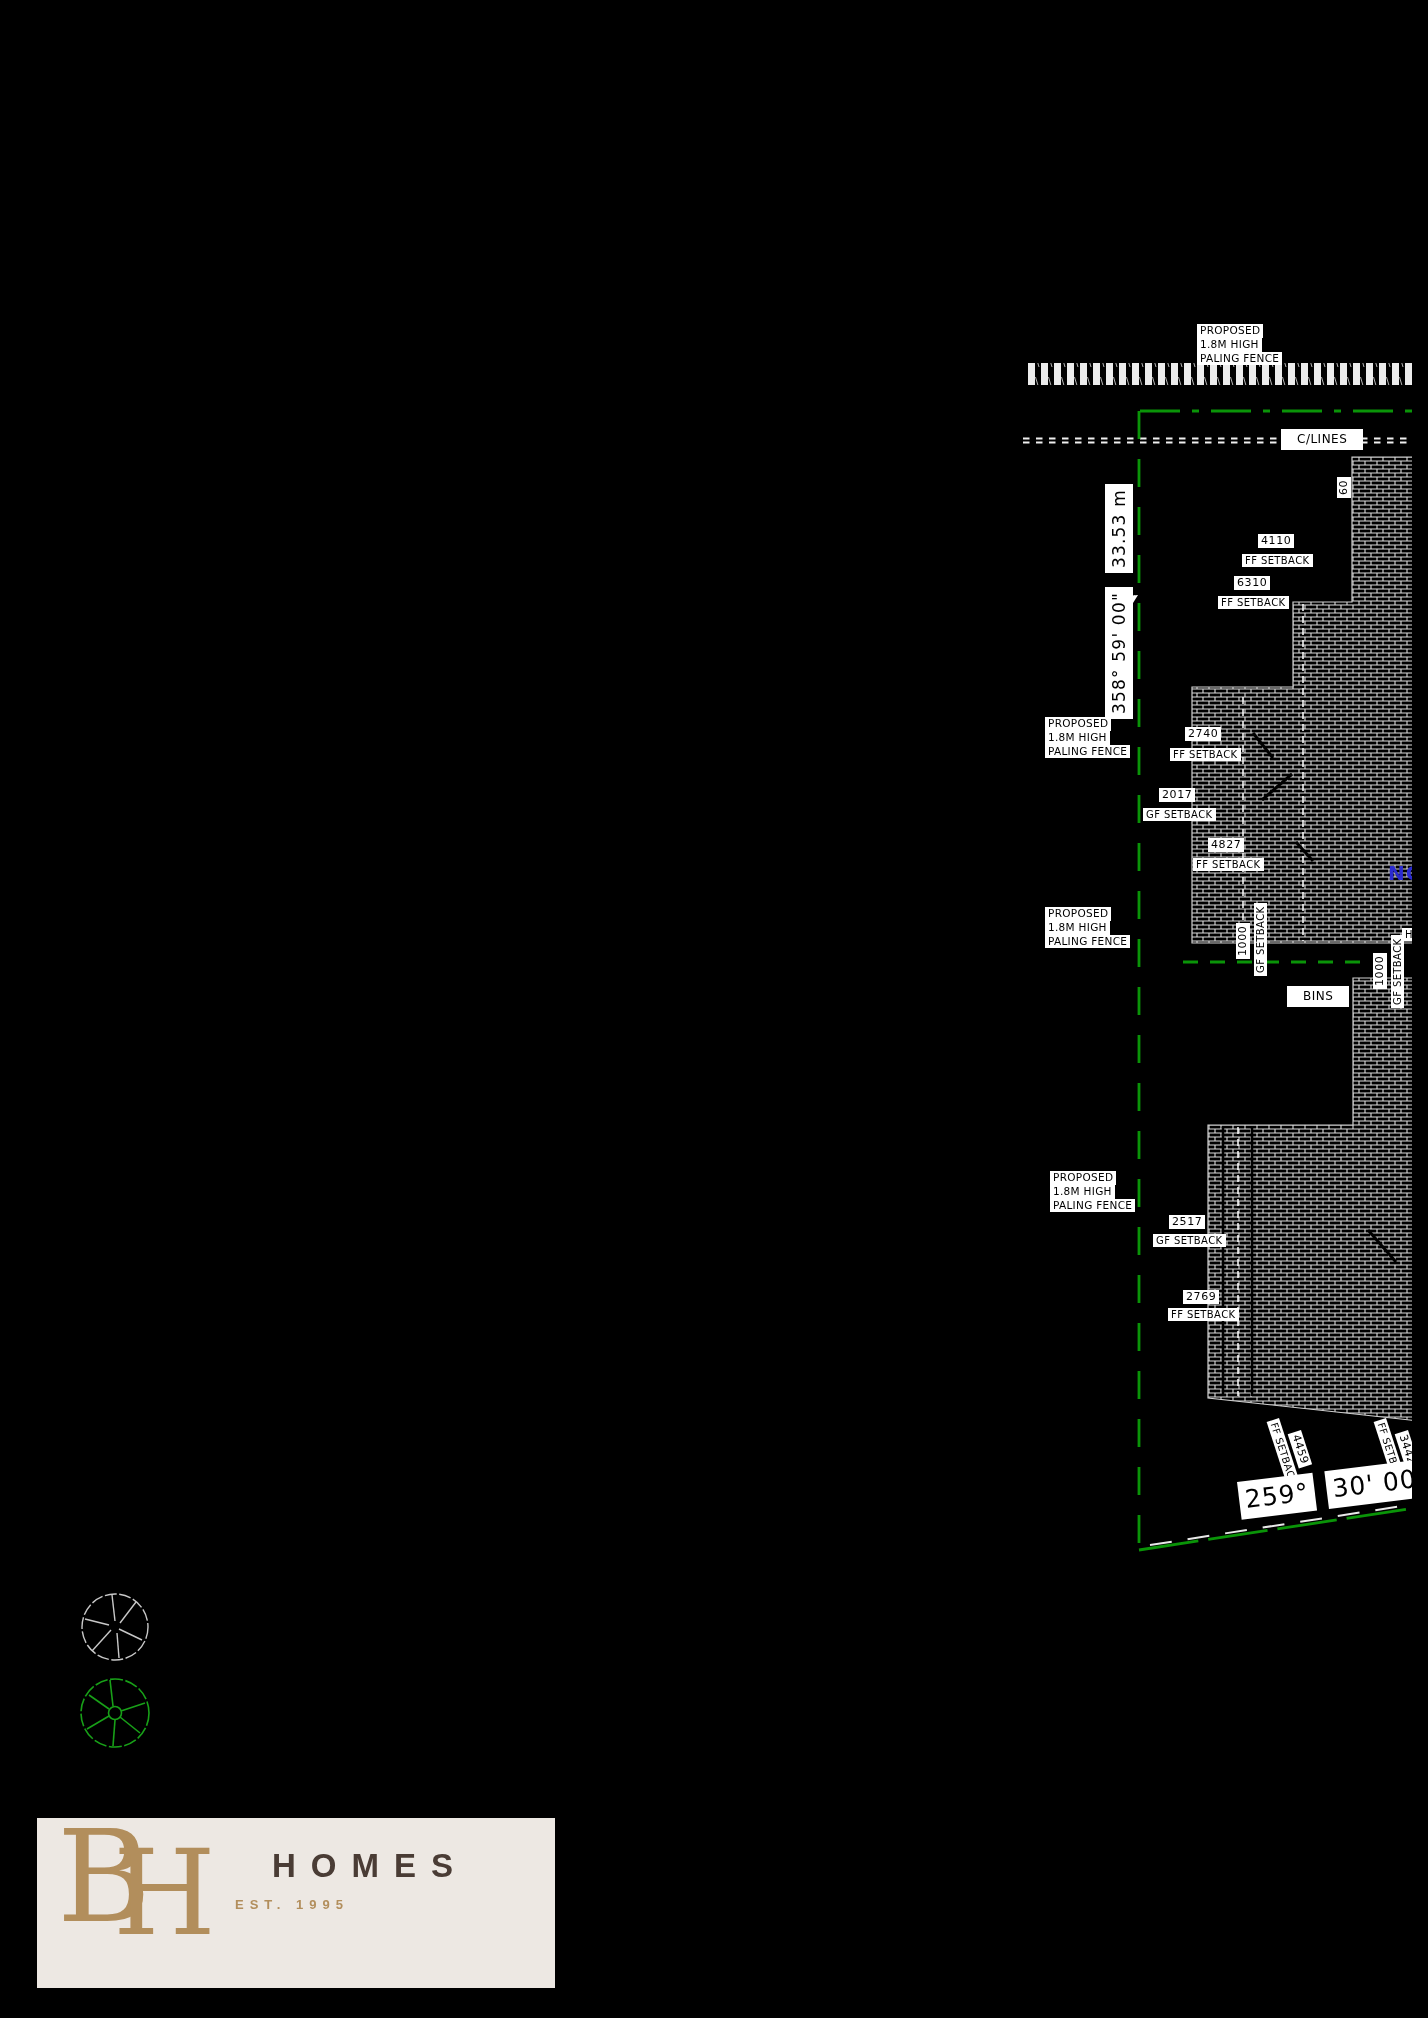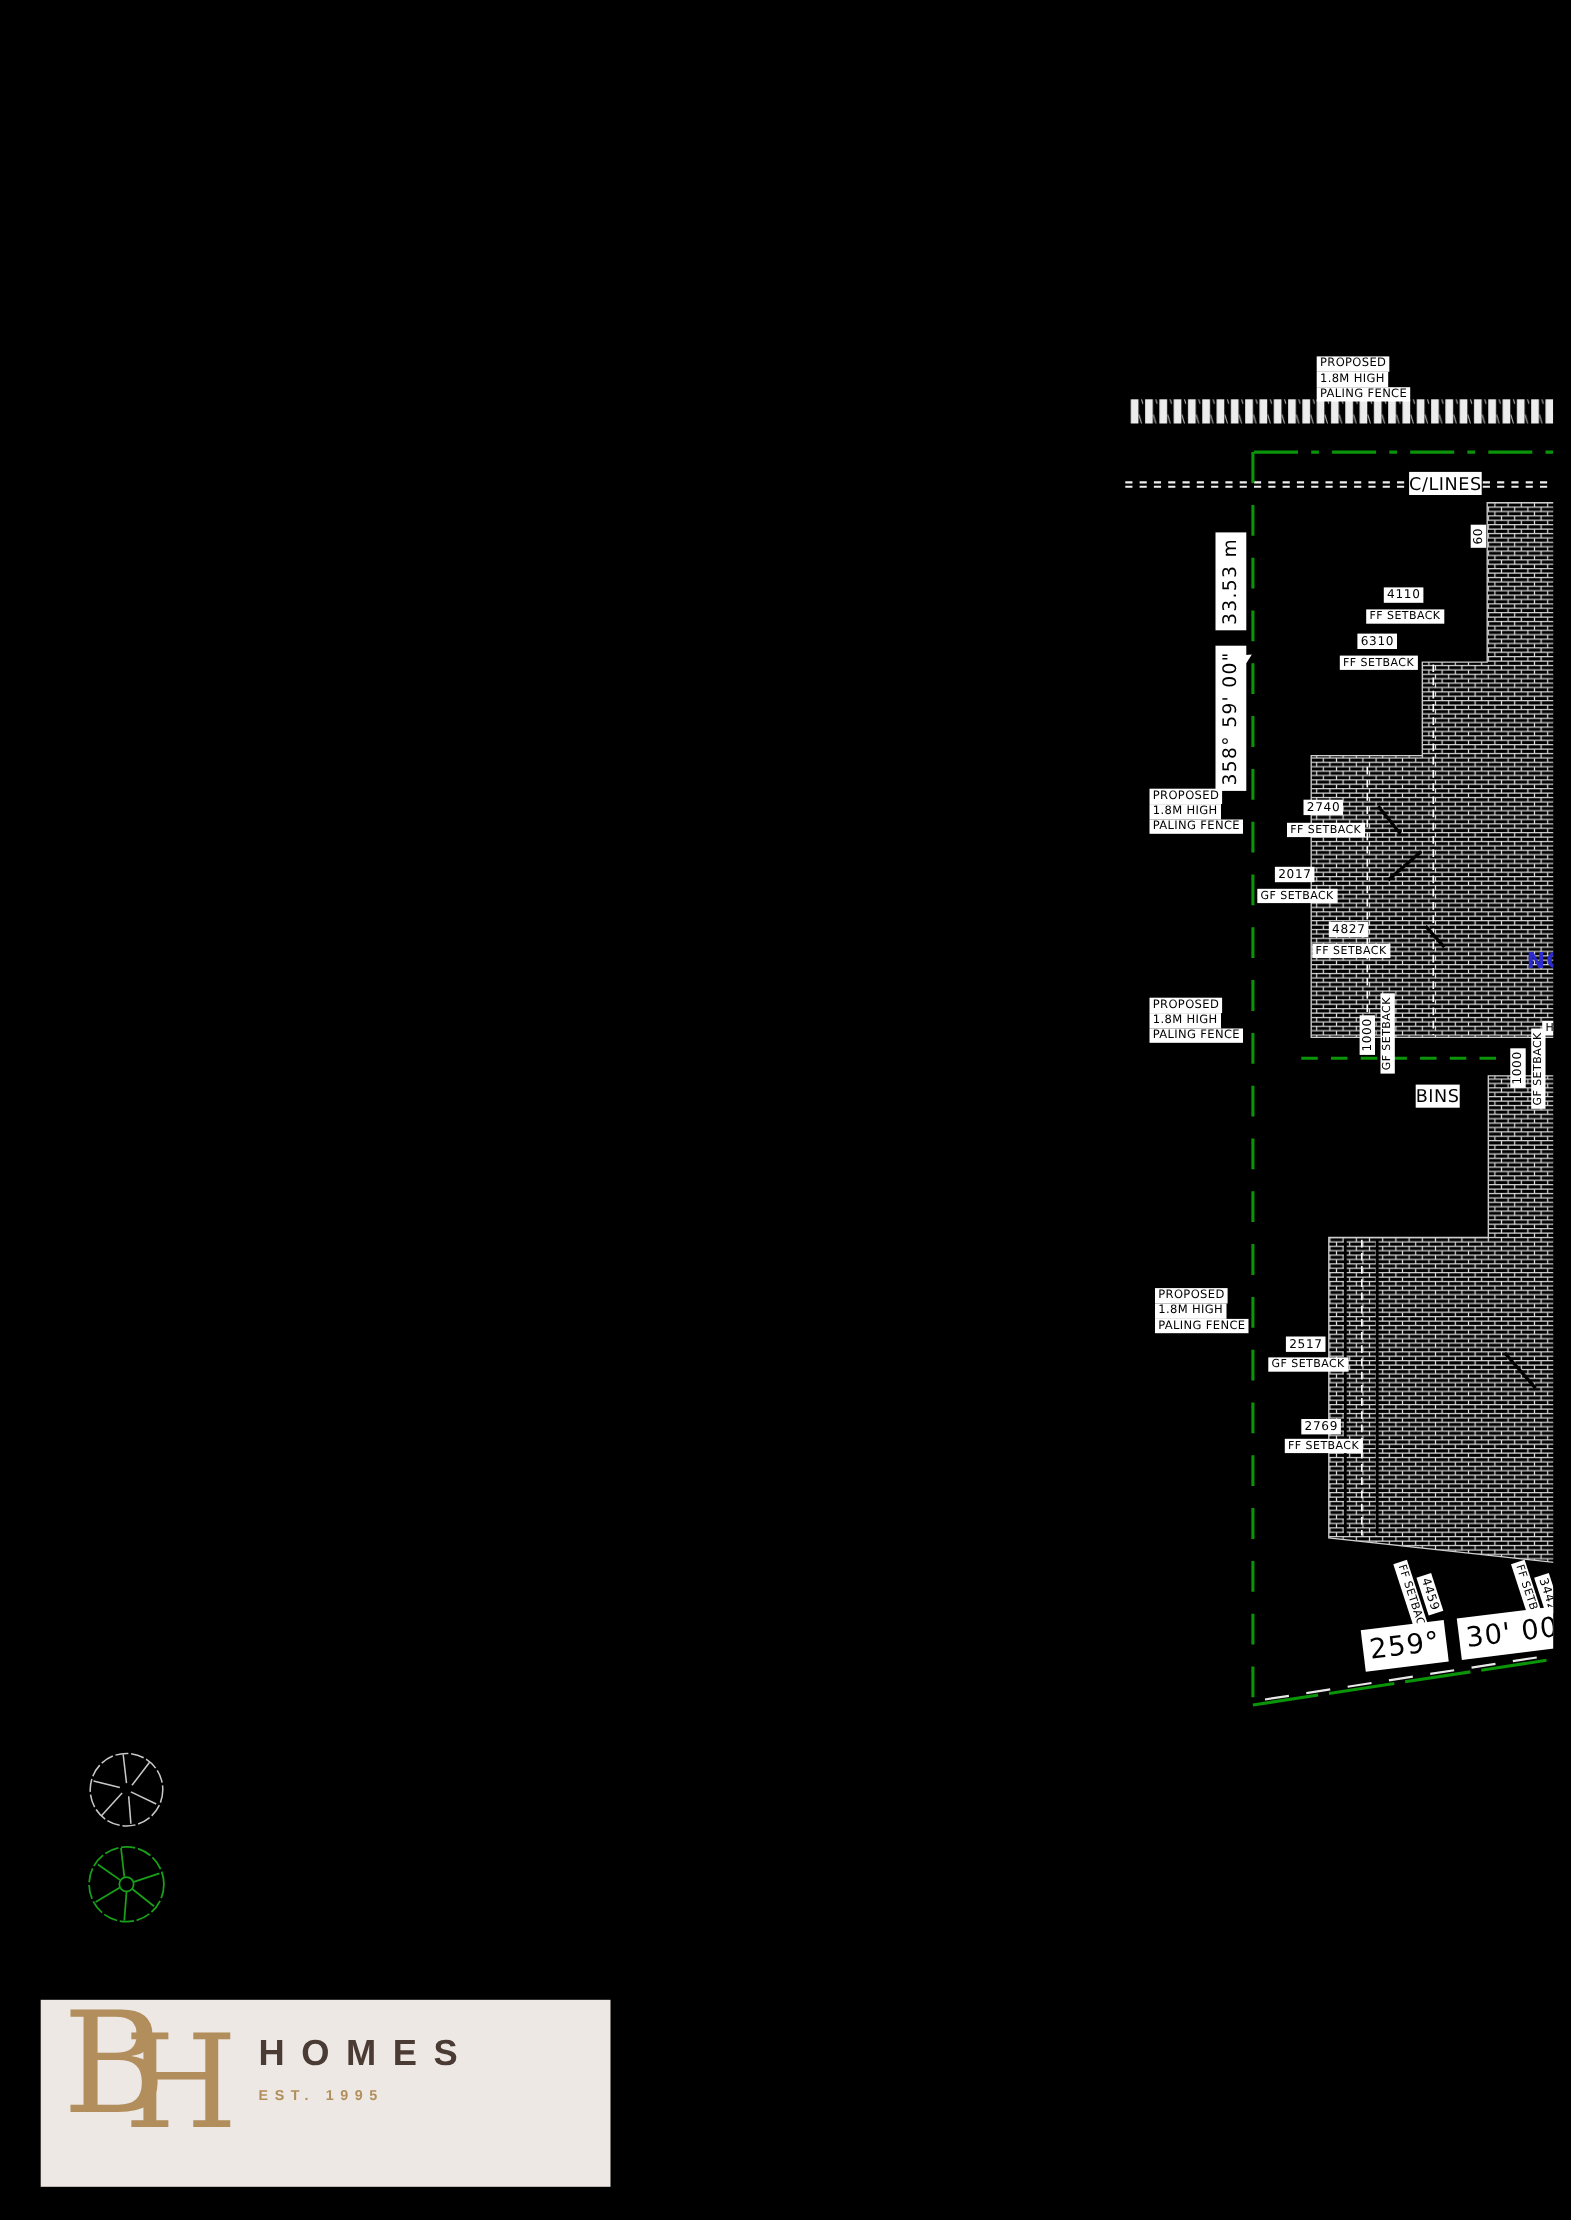--- a/index.html
+++ b/index.html
@@ -5,21 +5,21 @@
   html,body{margin:0;padding:0;background:#000;}
   .page{position:relative;width:1412px;height:2018px;background:#000;overflow:hidden;
         font-family:"DejaVu Sans",sans-serif;}
   .plan-svg{position:absolute;left:0;top:0;z-index:1;}
   
   .lbl{position:absolute;z-index:3;color:#000;}
   .lbl span{display:block;width:max-content;background:#fff;padding:0 3px;line-height:13px;}
   .fence span{font-size:10.5px;letter-spacing:.3px;line-height:13.8px;}
   .num span{font-size:11px;letter-spacing:.6px;line-height:14px;}
   .typ span{font-size:10px;letter-spacing:.4px;line-height:13px;}
-  .big span{font-size:16px;letter-spacing:.5px;line-height:19px;padding:1px 0;}
+  .big span{font-size:12px;letter-spacing:.5px;line-height:19px;padding:1px 16px;}
   .vert{transform-origin:0 0;transform:rotate(-90deg);white-space:nowrap;}
   .vert span{display:inline-block;}
   .bearing-n{transform-origin:0 0;transform:rotate(-90deg);white-space:nowrap;}
   .bearing-n span{display:inline-block;font-size:17px;letter-spacing:1.2px;line-height:26px;
         background:#fff;padding:1px 5px;}
   .bearing-n .dist{margin-left:14px;}
   .rot72{transform-origin:0 0;transform:rotate(72deg);white-space:nowrap;}
   .bearing-s{position:absolute;z-index:3;transform-origin:0 0;transform:rotate(-7deg);
         display:flex;align-items:flex-start;gap:12px;white-space:nowrap;}
   .bearing-s span{display:inline-block;background:#fff;color:#000;font-size:25px;
@@ -29,21 +29,21 @@
   
   .logo{position:absolute;left:37px;top:1818px;width:518px;height:170px;background:#EDE8E3;
         z-index:4;}
   .mono{position:absolute;left:14px;top:0;width:180px;height:170px;color:#B28E5C;}
   .mono .b{position:absolute;left:6px;top:-16px;font-family:"DejaVu Serif",serif;
         font-size:128px;font-weight:400;}
   .mono .h{position:absolute;left:62px;top:6px;font-family:"DejaVu Serif",serif;
         font-size:118px;font-weight:400;}
   .logo-text{position:absolute;left:198px;top:26px;font-family:"Liberation Sans",sans-serif;}
   .brand1{color:#4A3C35;font-size:33px;font-weight:600;letter-spacing:10px;line-height:44px;}
-  .brand2{color:#4A3C35;font-size:33px;font-weight:600;letter-spacing:15px;line-height:44px;}
+  .brand2{color:#4A3C35;font-size:33px;font-weight:600;letter-spacing:15px;line-height:44px;margin-left:37px;}
   .est{color:#B28E5C;font-size:13px;font-weight:600;letter-spacing:6px;margin-top:9px;}
 </style>
 </head>
 <body>
 
 <div class="page">
 
   <svg class="plan-svg" width="1428" height="2018" viewBox="0 0 1428 2018">
     <defs>
       <pattern id="hatch" width="12" height="8" patternUnits="userSpaceOnUse">

